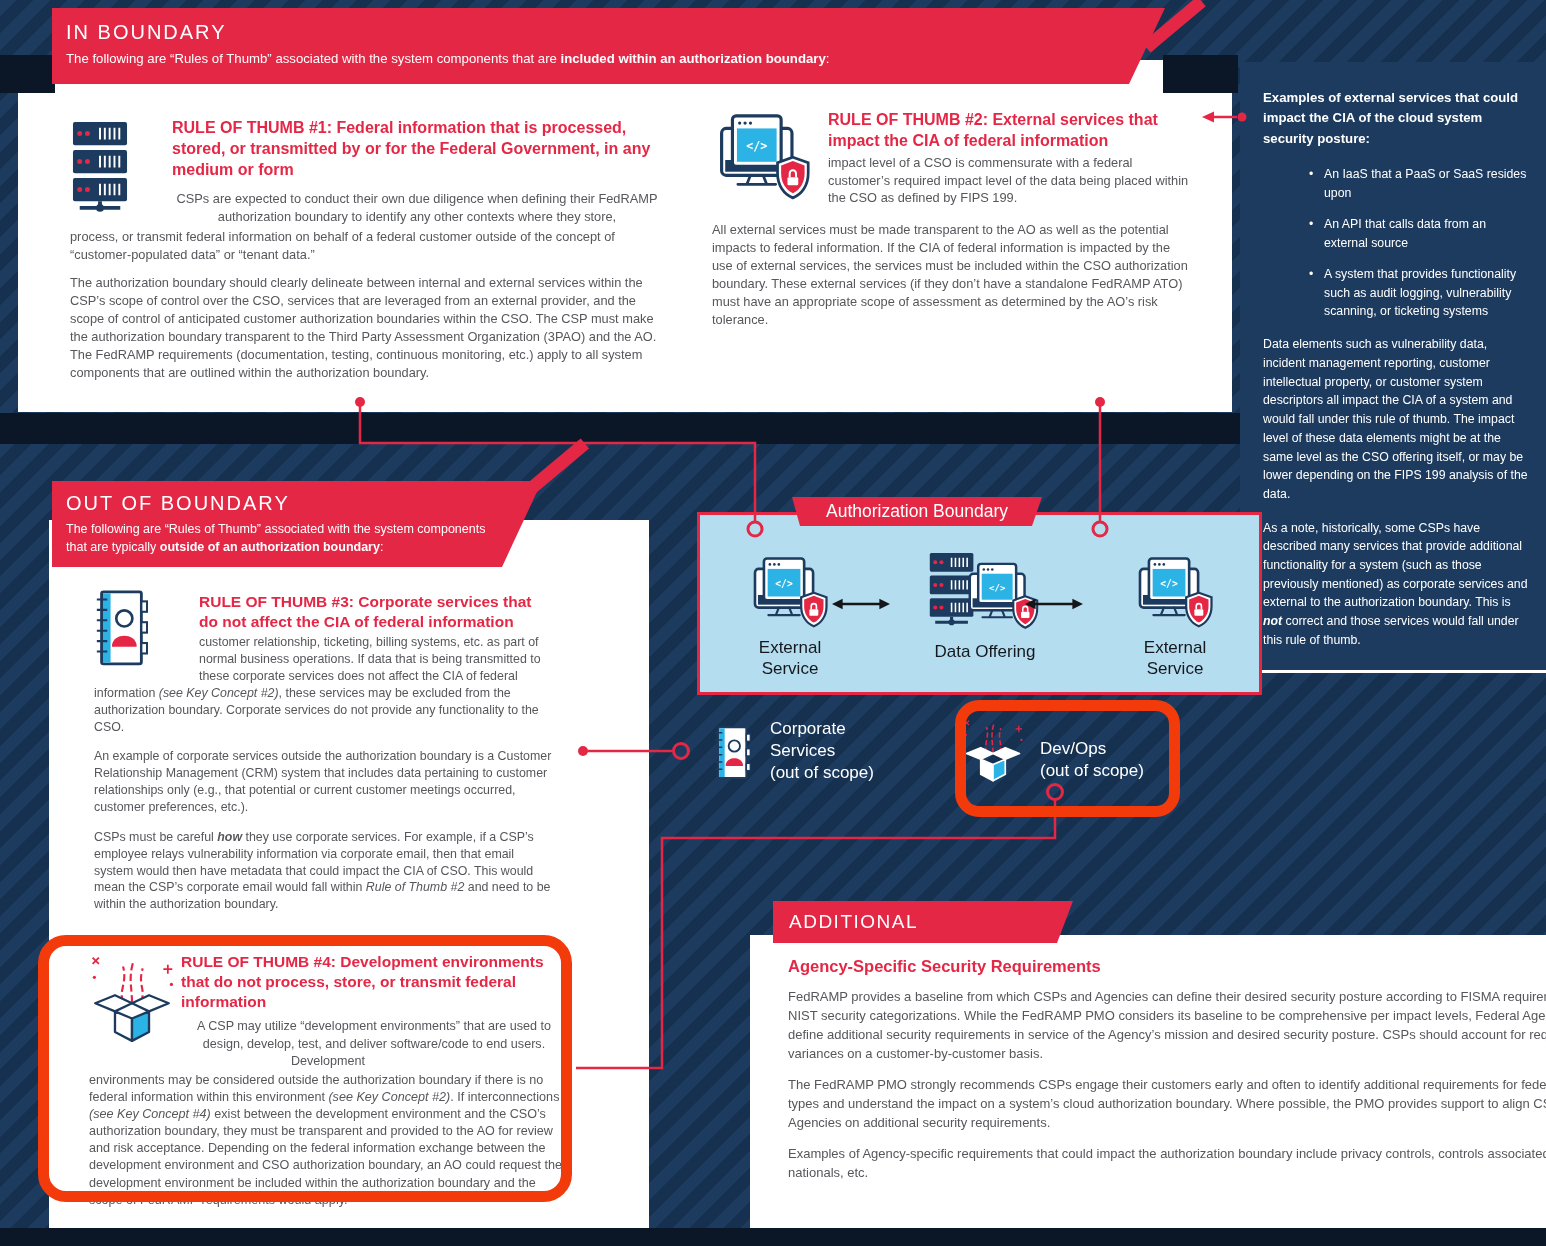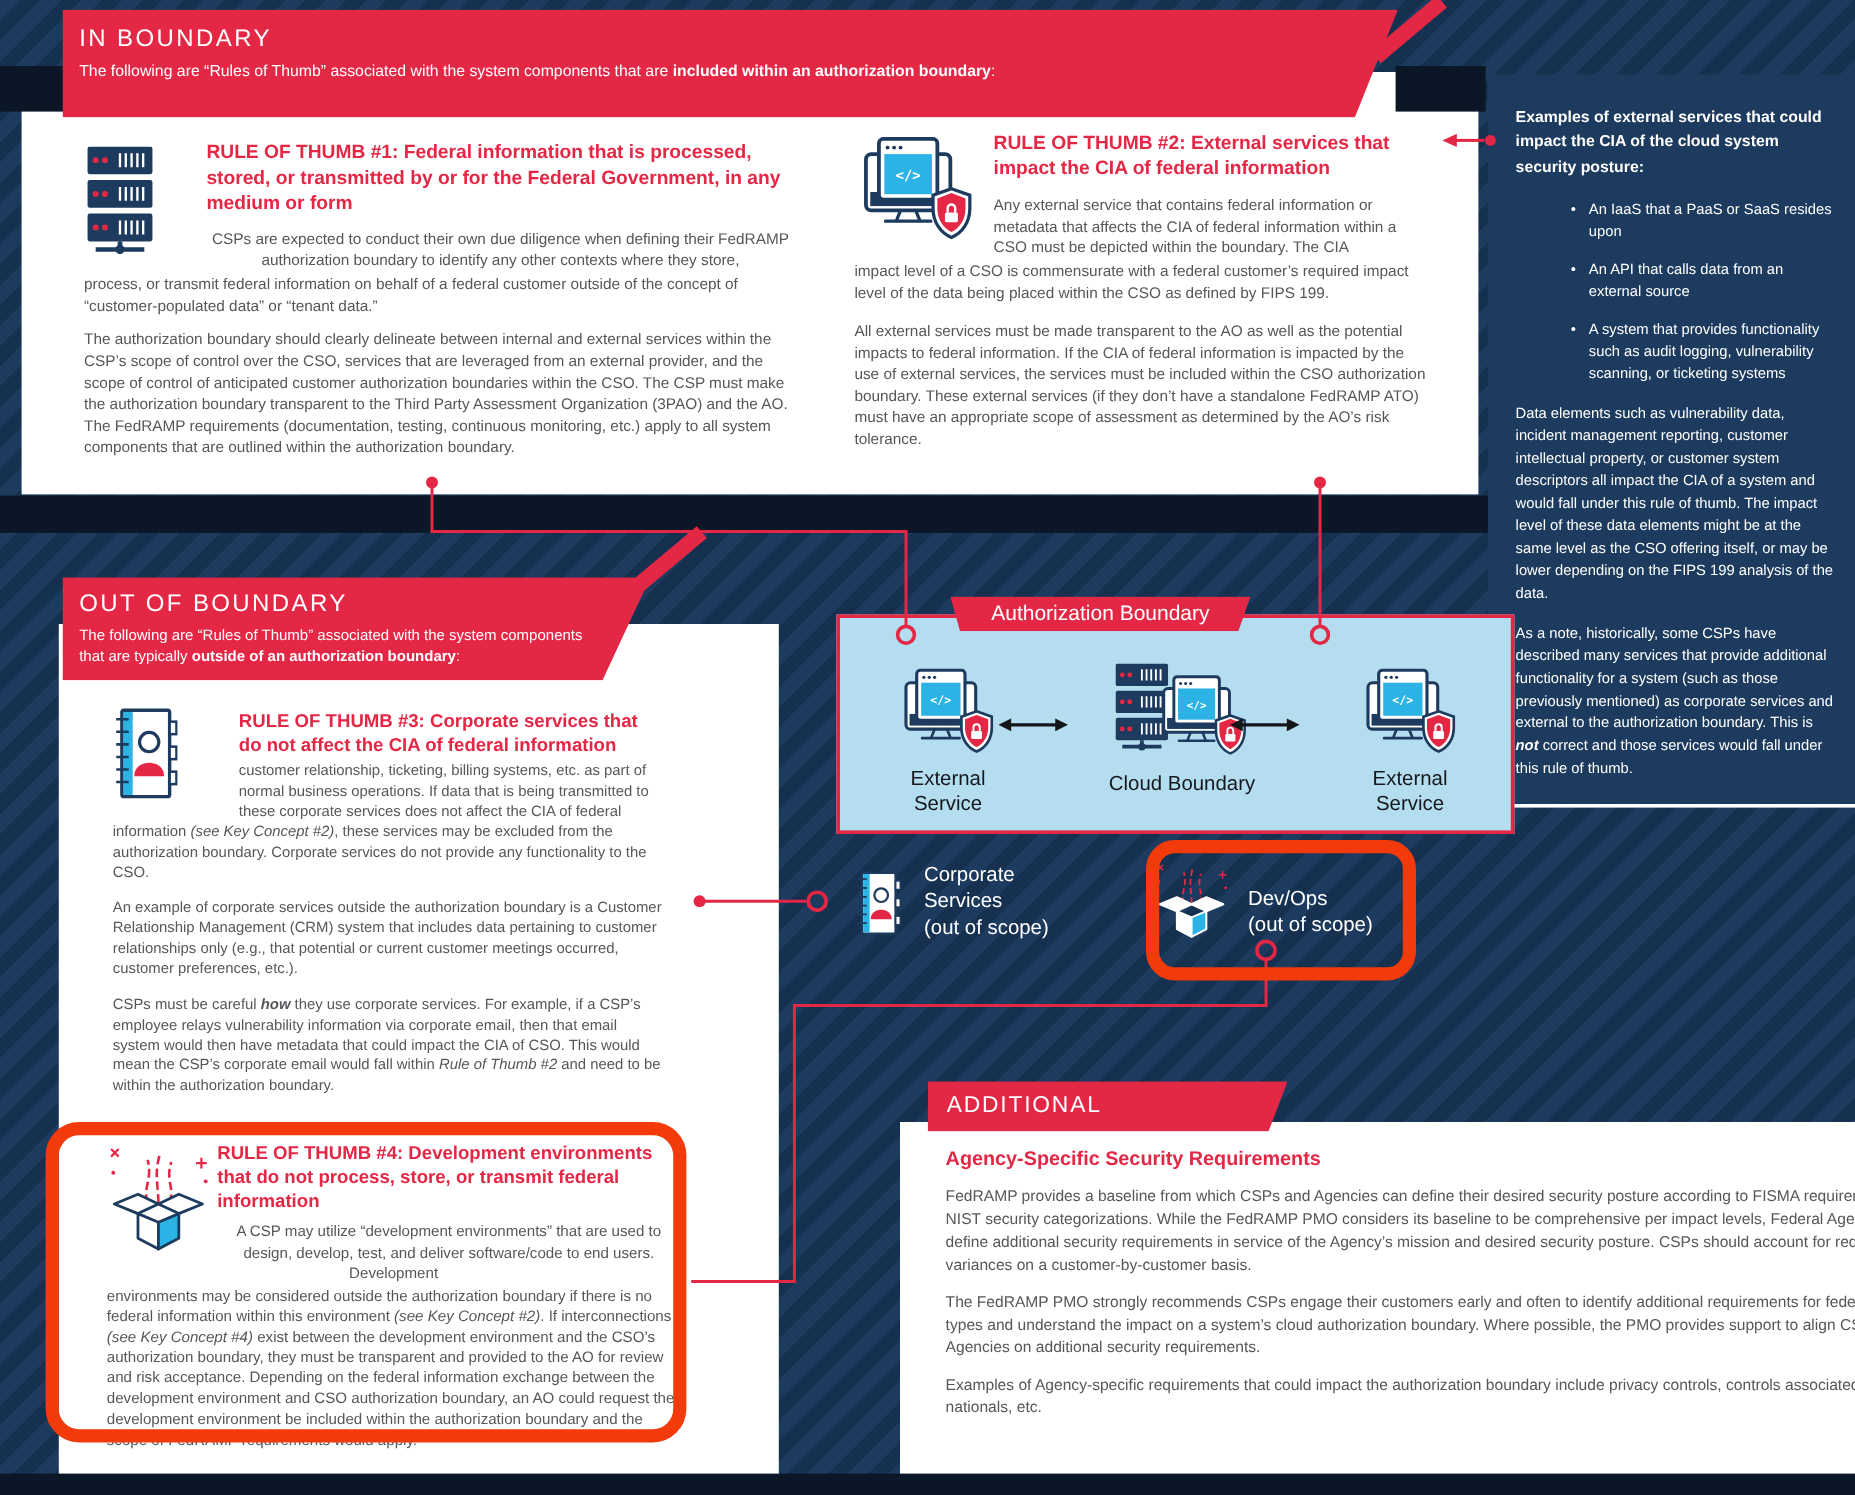--- a/index.html
+++ b/index.html
@@ -139,21 +139,20 @@
       <div class="body-txt" style="margin-top:2px;">process, or transmit federal information on behalf of a federal customer outside of the concept of “customer-populated data” or “tenant data.”</div>
       <div class="body-txt">The authorization boundary should clearly delineate between internal and external services within the CSP’s scope of control over the CSO, services that are leveraged from an external provider, and the scope of control of anticipated customer authorization boundaries within the CSO. The CSP must make the authorization boundary transparent to the Third Party Assessment Organization (3PAO) and the AO. The FedRAMP requirements (documentation, testing, continuous monitoring, etc.) apply to all system components that are outlined within the authorization boundary.</div>
     </div>
     <div class="col" style="left:694px;top:50px;width:478px;">
       <span class="icon-float" style="width:94px;margin:4px 16px 6px 6px;">
         <svg viewBox="0 0 102 96" width="92">
             <use href="#g-pc"></use>
           </svg>
       </span>
       <div class="rule-title">RULE OF THUMB #2: External services that impact the CIA of federal information</div>
-      <div class="body-txt">Any external service that contains federal information or metadata that affects the CIA of federal information within a CSO must be depicted within the boundary. The CIA</div>
       <div class="body-txt" style="margin-top:2px;">impact level of a CSO is commensurate with a federal customer’s required impact level of the data being placed within the CSO as defined by FIPS 199.</div>
       <div class="body-txt" style="margin-top:14px;">All external services must be made transparent to the AO as well as the potential impacts to federal information. If the CIA of federal information is impacted by the use of external services, the services must be included within the CSO authorization boundary. These external services (if they don’t have a standalone FedRAMP ATO) must have an appropriate scope of assessment as determined by the AO’s risk tolerance.</div>
     </div>
   </div>
 
   <div class="panel" style="left:18px;top:520px;width:600px;height:712px;margin-left:31px;">
     <div class="col" style="left:45px;top:60px;width:460px;">
       <span class="icon-float" style="width:55px;margin:10px 50px 8px 0;">
         <svg viewBox="0 0 57 80" width="54">
             <use href="#g-book"></use>
@@ -190,21 +189,21 @@
       <li>An API that calls data from an external source</li>
       <li>A system that provides functionality such as audit logging, vulnerability scanning, or ticketing systems</li>
     </ul>
     <p>Data elements such as vulnerability data, incident management reporting, customer intellectual property, or customer system descriptors all impact the CIA of a system and would fall under this rule of thumb. The impact level of these data elements might be at the same level as the CSO offering itself, or may be lower depending on the FIPS 199 analysis of the data.</p>
     <p><span>As a note, historically, some CSPs have described many services that provide additional functionality for a system (such as those previously mentioned) as corporate services and external to the authorization boundary. This is </span><span class="bi">not</span><span> correct and those services would fall under this rule of thumb.</span></p>
   </div>
 
   <div class="fold" style="left:1138px;top:18px;width:72px;height:13px;transform:rotate(-40deg);"></div>
   <div class="fold" style="left:516px;top:462px;width:78px;height:13px;transform:rotate(-40deg);"></div>
 
-  <div class="banner" style="left:52px;top:8px;width:1113px;height:90px;padding:13px 60px 0 14px;clip-path:polygon(0 0,100% 0,calc(100% - 36px) 100%,0 100%);">
+  <div class="banner" style="left:52px;top:8px;width:1113px;height:76px;padding:13px 60px 0 14px;clip-path:polygon(0 0,100% 0,calc(100% - 36px) 100%,0 100%);">
     <div class="banner-title">IN BOUNDARY</div>
     <div class="banner-sub"><span>The following are “Rules of Thumb” associated with the system components that are </span><span class="bd">included within an authorization boundary</span><span>:</span></div>
   </div>
 
   <div class="banner" style="left:52px;top:481px;width:490px;height:86px;padding:11px 48px 0 14px;clip-path:polygon(0 0,100% 0,calc(100% - 40px) 100%,0 100%);">
     <div class="banner-title">OUT OF BOUNDARY</div>
     <div class="banner-sub" style="font-size:12.5px;"><span>The following are “Rules of Thumb” associated with the system components that are typically </span><span class="bd">outside of an authorization boundary</span><span>:</span></div>
   </div>
 
   <div class="banner" style="left:773px;top:901px;width:300px;height:42px;line-height:42px;padding-left:16px;clip-path:polygon(0 0,100% 0,calc(100% - 16px) 100%,0 100%);">
@@ -219,21 +218,21 @@
       <div class="node-label">
         <div>External</div>
           <div>Service</div>
       </div>
     </div>
     <div class="node" style="left:180px;top:38px;width:210px;">
       <svg viewBox="0 0 118 84" width="112">
         <use href="#g-servers" transform="scale(0.82)"></use>
         <use href="#g-pc" transform="translate(40,10) scale(0.74)"></use>
       </svg>
-      <div class="node-label">Cloud Boundary</div>
+      <div class="node-label">Data Offering</div>
     </div>
     <div class="node" style="left:405px;top:42px;width:140px;">
       <svg viewBox="0 0 102 96" width="76">
           <use href="#g-pc"></use>
         </svg>
       <div class="node-label">
         <div>External</div>
           <div>Service</div>
       </div>
     </div>

